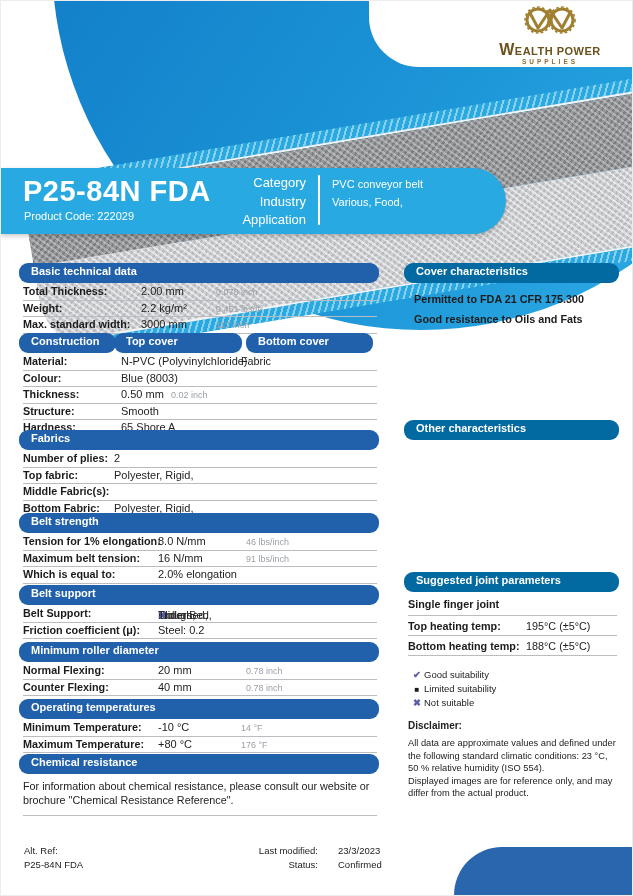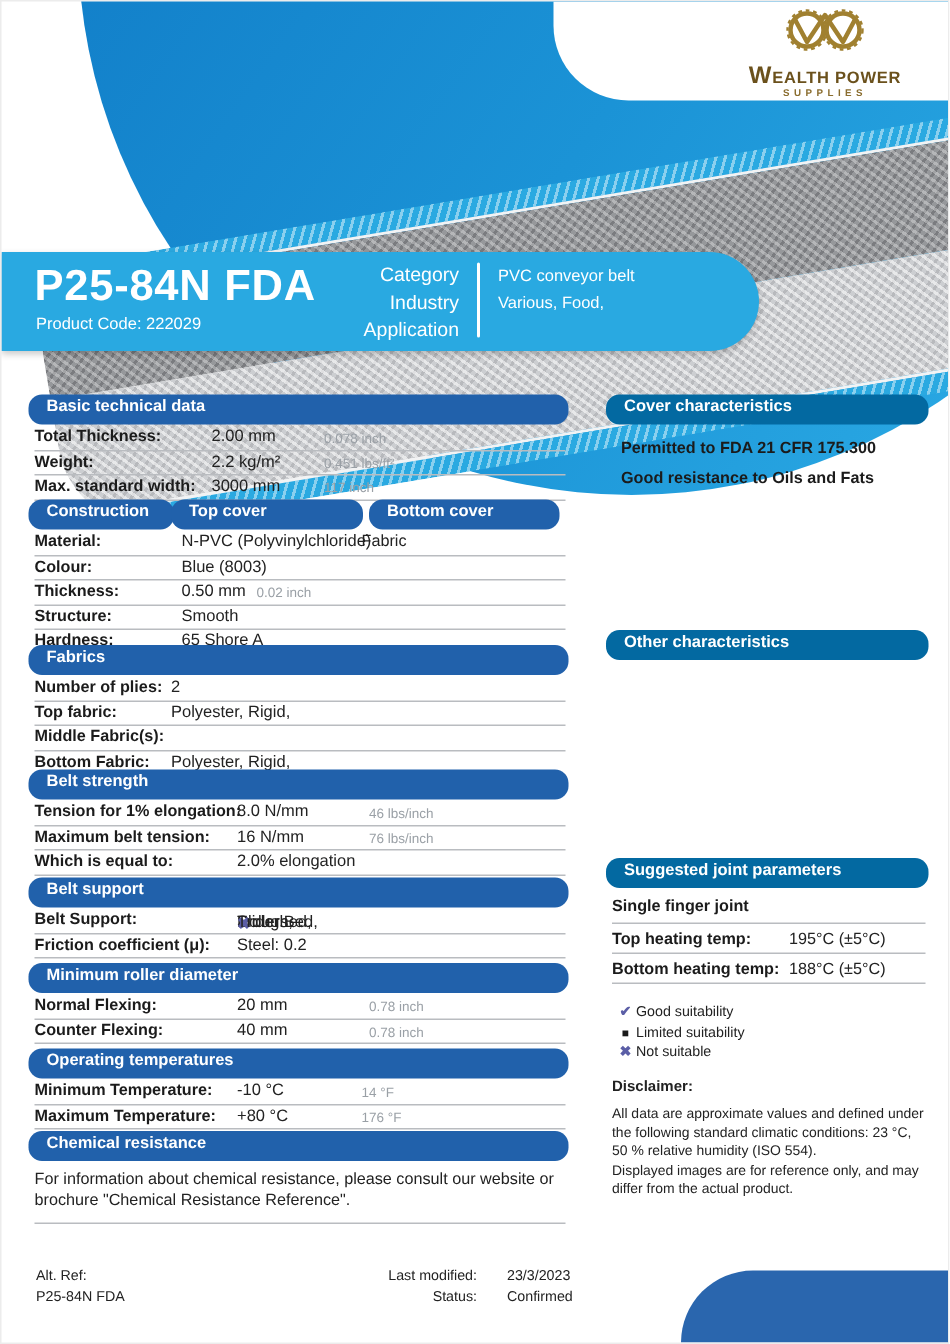--- a/index.html
+++ b/index.html
@@ -220,21 +220,21 @@
     <div class="pill pill-dark">Belt strength</div>
     <div class="rows">
       <div class="row">
           <span class="lbl">Tension for 1% elongation:</span>
           <span class="val">8.0 N/mm</span>
           <span class="imp">46 lbs/inch</span>
         </div>
       <div class="row">
           <span class="lbl">Maximum belt tension:</span>
           <span class="val">16 N/mm</span>
-          <span class="imp">76 lbs/inch</span>
+          <span class="imp">91 lbs/inch</span>
         </div>
       <div class="row">
           <span class="lbl">Which is equal to:</span>
           <span class="val">2.0% elongation</span>
         </div>
     </div>
   </div>
 
   <div class="col-left s-support" style="top:584px;">
     <div class="pill pill-dark">Belt support</div>

